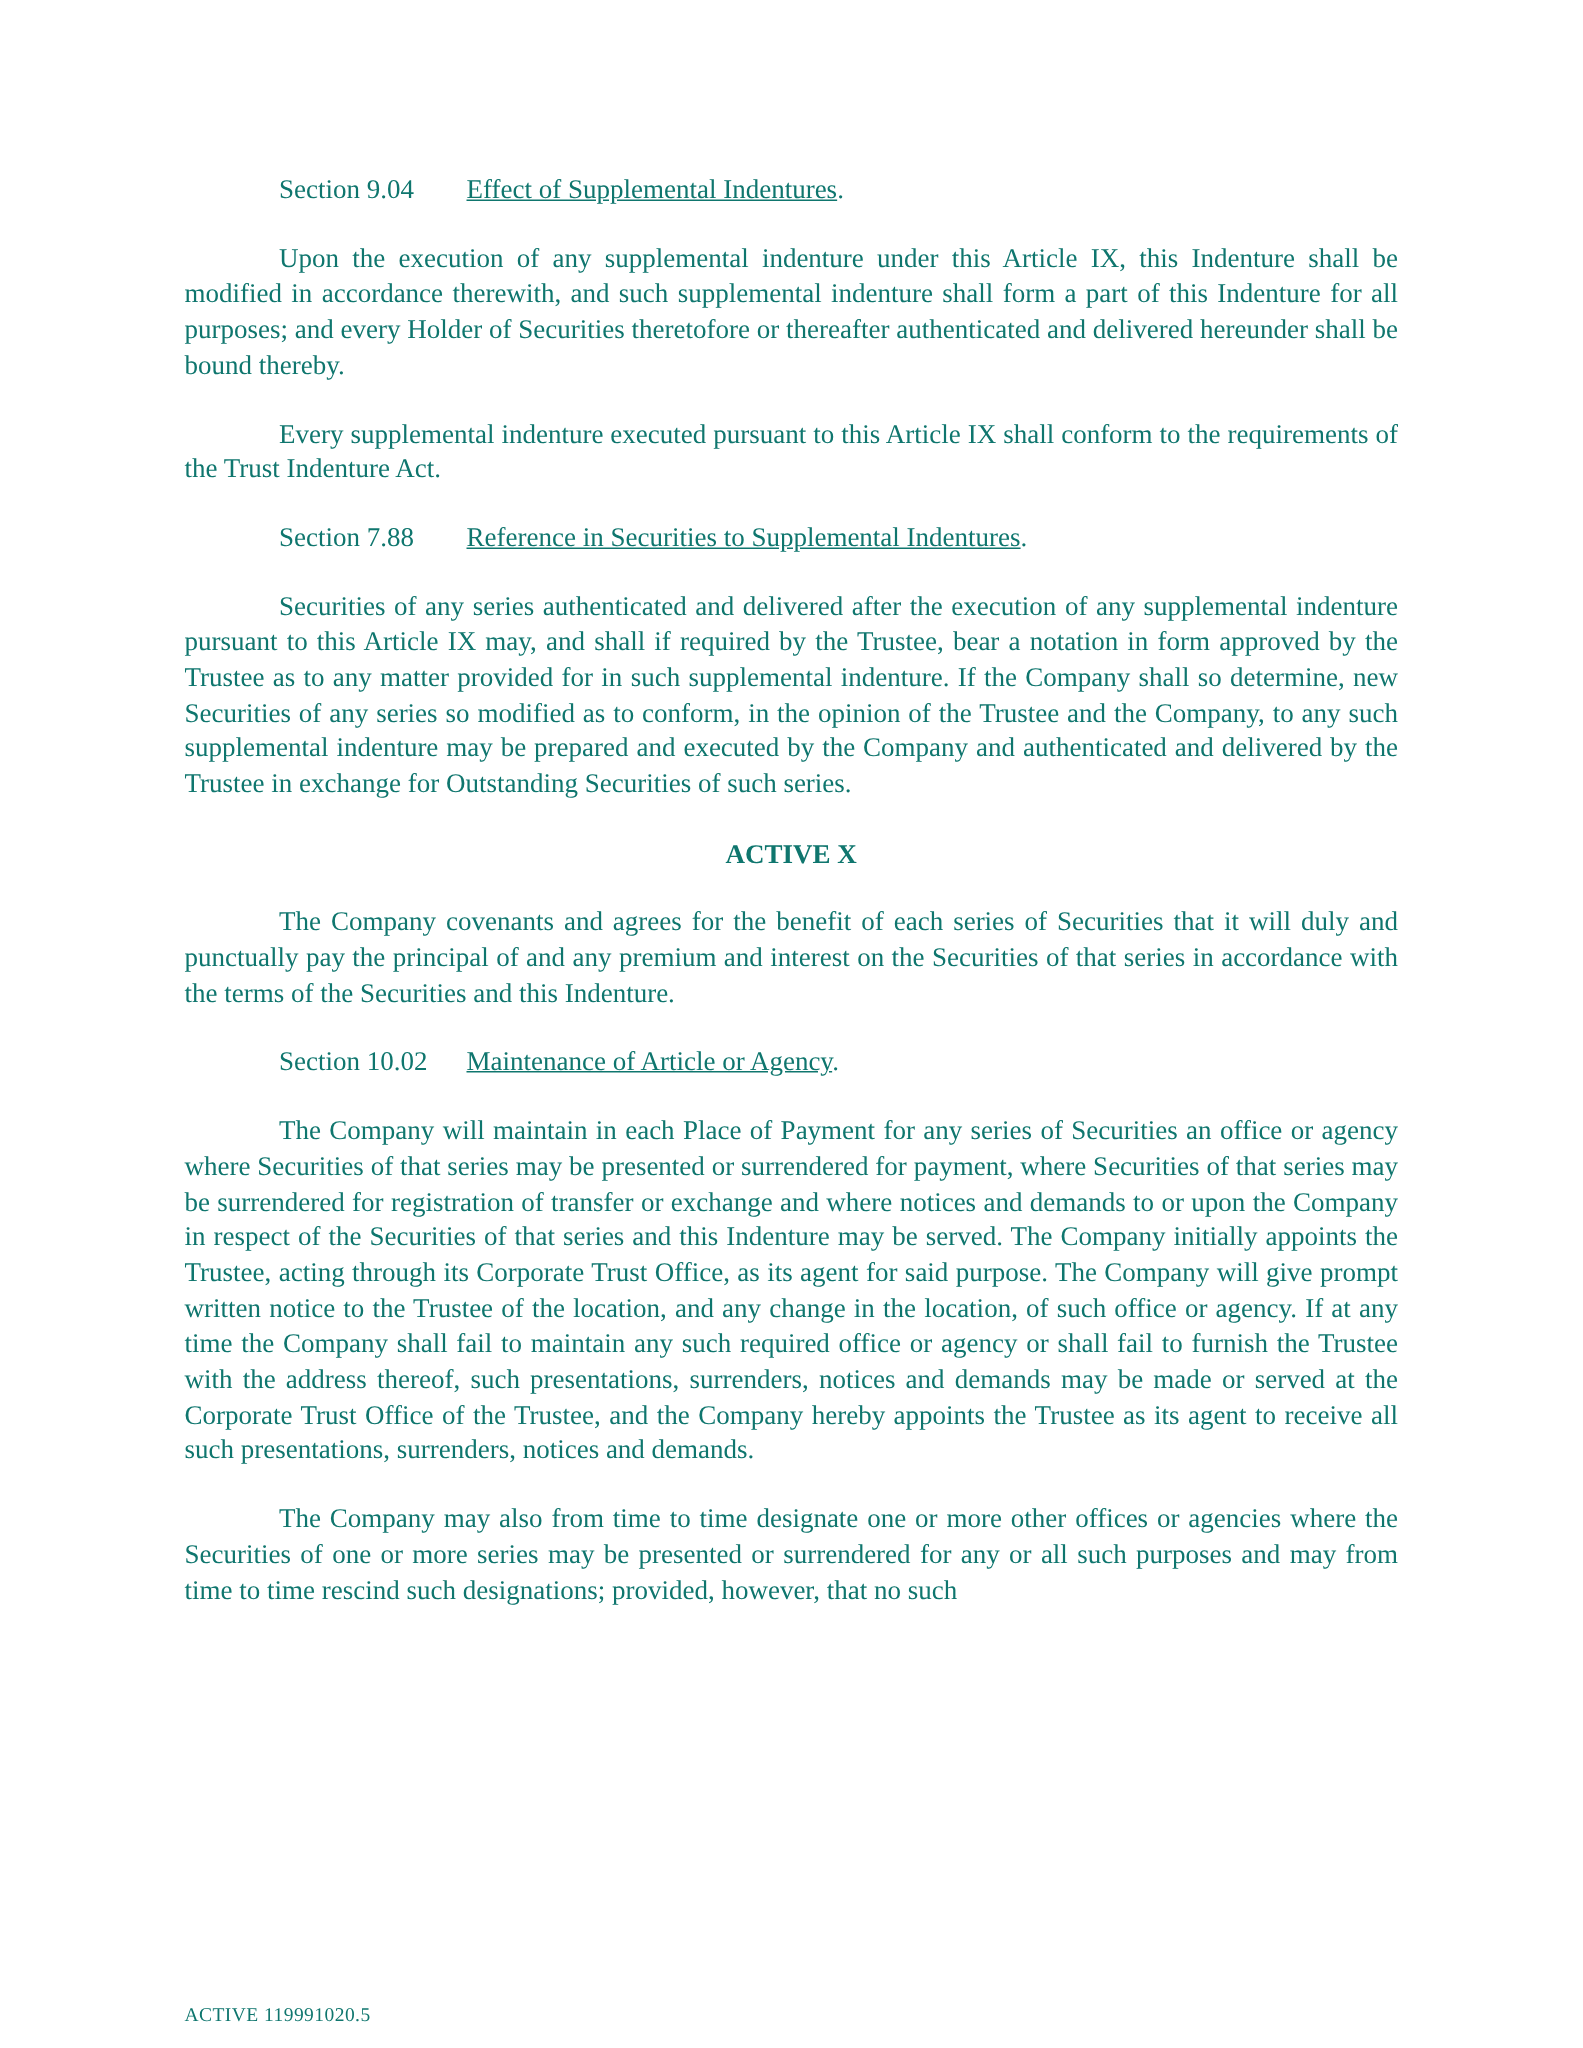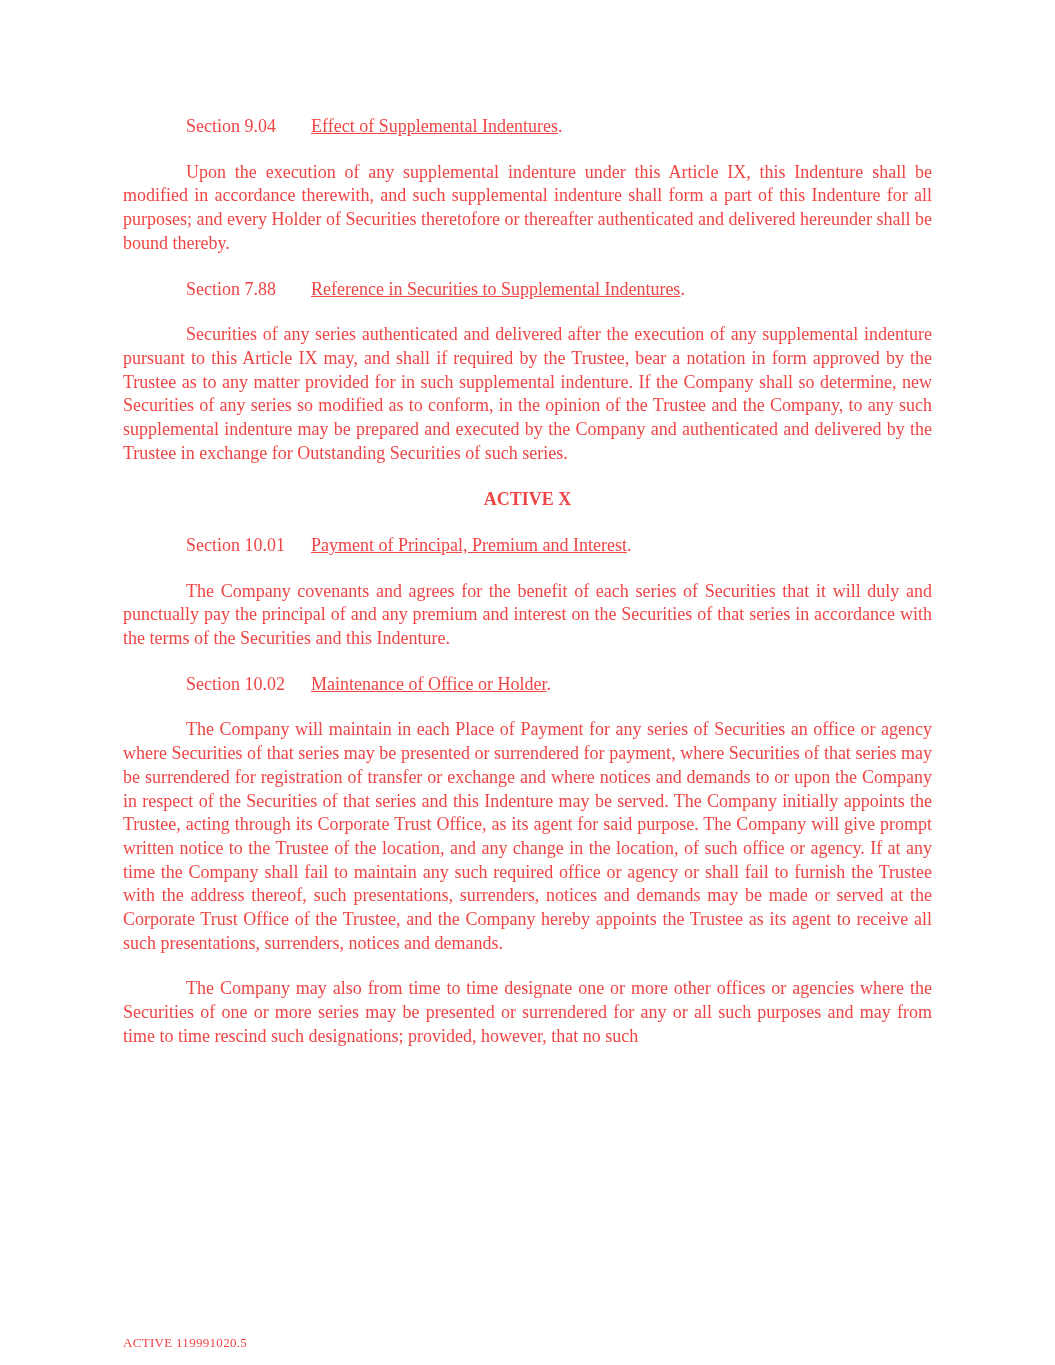--- a/index.html
+++ b/index.html
@@ -5,21 +5,21 @@
   html, body {
     margin: 0;
     padding: 0;
     background: #ffffff;
   }
   .page {
     position: relative;
     width: 1055px;
     height: 1365px;
     background: #ffffff;
-    color: #ef4444;
+    color: #0f766e;
     font-family: "Liberation Serif", serif;
     overflow: hidden;
   }
   .content {
     position: absolute;
     left: 123px;
     top: 115px;
     width: 809px;
   }
   .para {
@@ -78,34 +78,34 @@
 <body>
 
 <div class="page">
   <div class="content">
 
     <p class="heading"><span class="label">Section 9.04</span><span class="title">Effect of Supplemental Indentures</span><span>.</span></p>
 
     <p class="para">Upon the execution of any supplemental indenture under this Article IX, this Indenture shall be modified in accordance therewith, and such supplemental indenture shall form a part of this Indenture for all purposes; and every Holder of Securities theretofore or thereafter authenticated and delivered hereunder shall be bound thereby.</p>
 
 
+    <p class="para">Every supplemental indenture executed pursuant to this Article IX shall conform to the requirements of the Trust Indenture Act.</p>
 
     <p class="heading"><span class="label">Section 7.88</span><span class="title">Reference in Securities to Supplemental Indentures</span><span>.</span></p>
 
     <p class="para">Securities of any series authenticated and delivered after the execution of any supplemental indenture pursuant to this Article IX may, and shall if required by the Trustee, bear a notation in form approved by the Trustee as to any matter provided for in such supplemental indenture.  If the Company shall so determine, new Securities of any series so modified as to conform, in the opinion of the Trustee and the Company, to any such supplemental indenture may be prepared and executed by the Company and authenticated and delivered by the Trustee in exchange for Outstanding Securities of such series.</p>
 
     <div class="article-heading">
       <div>ACTIVE X</div>
     </div>
 
-    <p class="heading"><span class="label">Section 10.01</span><span class="title">Payment of Principal, Premium and Interest</span><span>.</span></p>
 
     <p class="para">The Company covenants and agrees for the benefit of each series of Securities that it will duly and punctually pay the principal of and any premium and interest on the Securities of that series in accordance with the terms of the Securities and this Indenture.</p>
 
-    <p class="heading"><span class="label">Section 10.02</span><span class="title">Maintenance of Office or Holder</span><span>.</span></p>
+    <p class="heading"><span class="label">Section 10.02</span><span class="title">Maintenance of Article or Agency</span><span>.</span></p>
 
     <p class="para">The Company will maintain in each Place of Payment for any series of Securities an office or agency where Securities of that series may be presented or surrendered for payment, where Securities of that series may be surrendered for registration of transfer or exchange and where notices and demands to or upon the Company in respect of the Securities of that series and this Indenture may be served.  The Company initially appoints the Trustee, acting through its Corporate Trust Office, as its agent for said purpose.  The Company will give prompt written notice to the Trustee of the location, and any change in the location, of such office or agency.  If at any time the Company shall fail to maintain any such required office or agency or shall fail to furnish the Trustee with the address thereof, such presentations, surrenders, notices and demands may be made or served at the Corporate Trust Office of the Trustee, and the Company hereby appoints the Trustee as its agent to receive all such presentations, surrenders, notices and demands.</p>
 
     <p class="para">The Company may also from time to time designate one or more other offices or agencies where the Securities of one or more series may be presented or surrendered for any or all such purposes and may from time to time rescind such designations; provided, however, that no such</p>
 
   </div>
 
   <div class="footer">
     <span class="doc-id">ACTIVE 119991020.5</span>
   </div>

